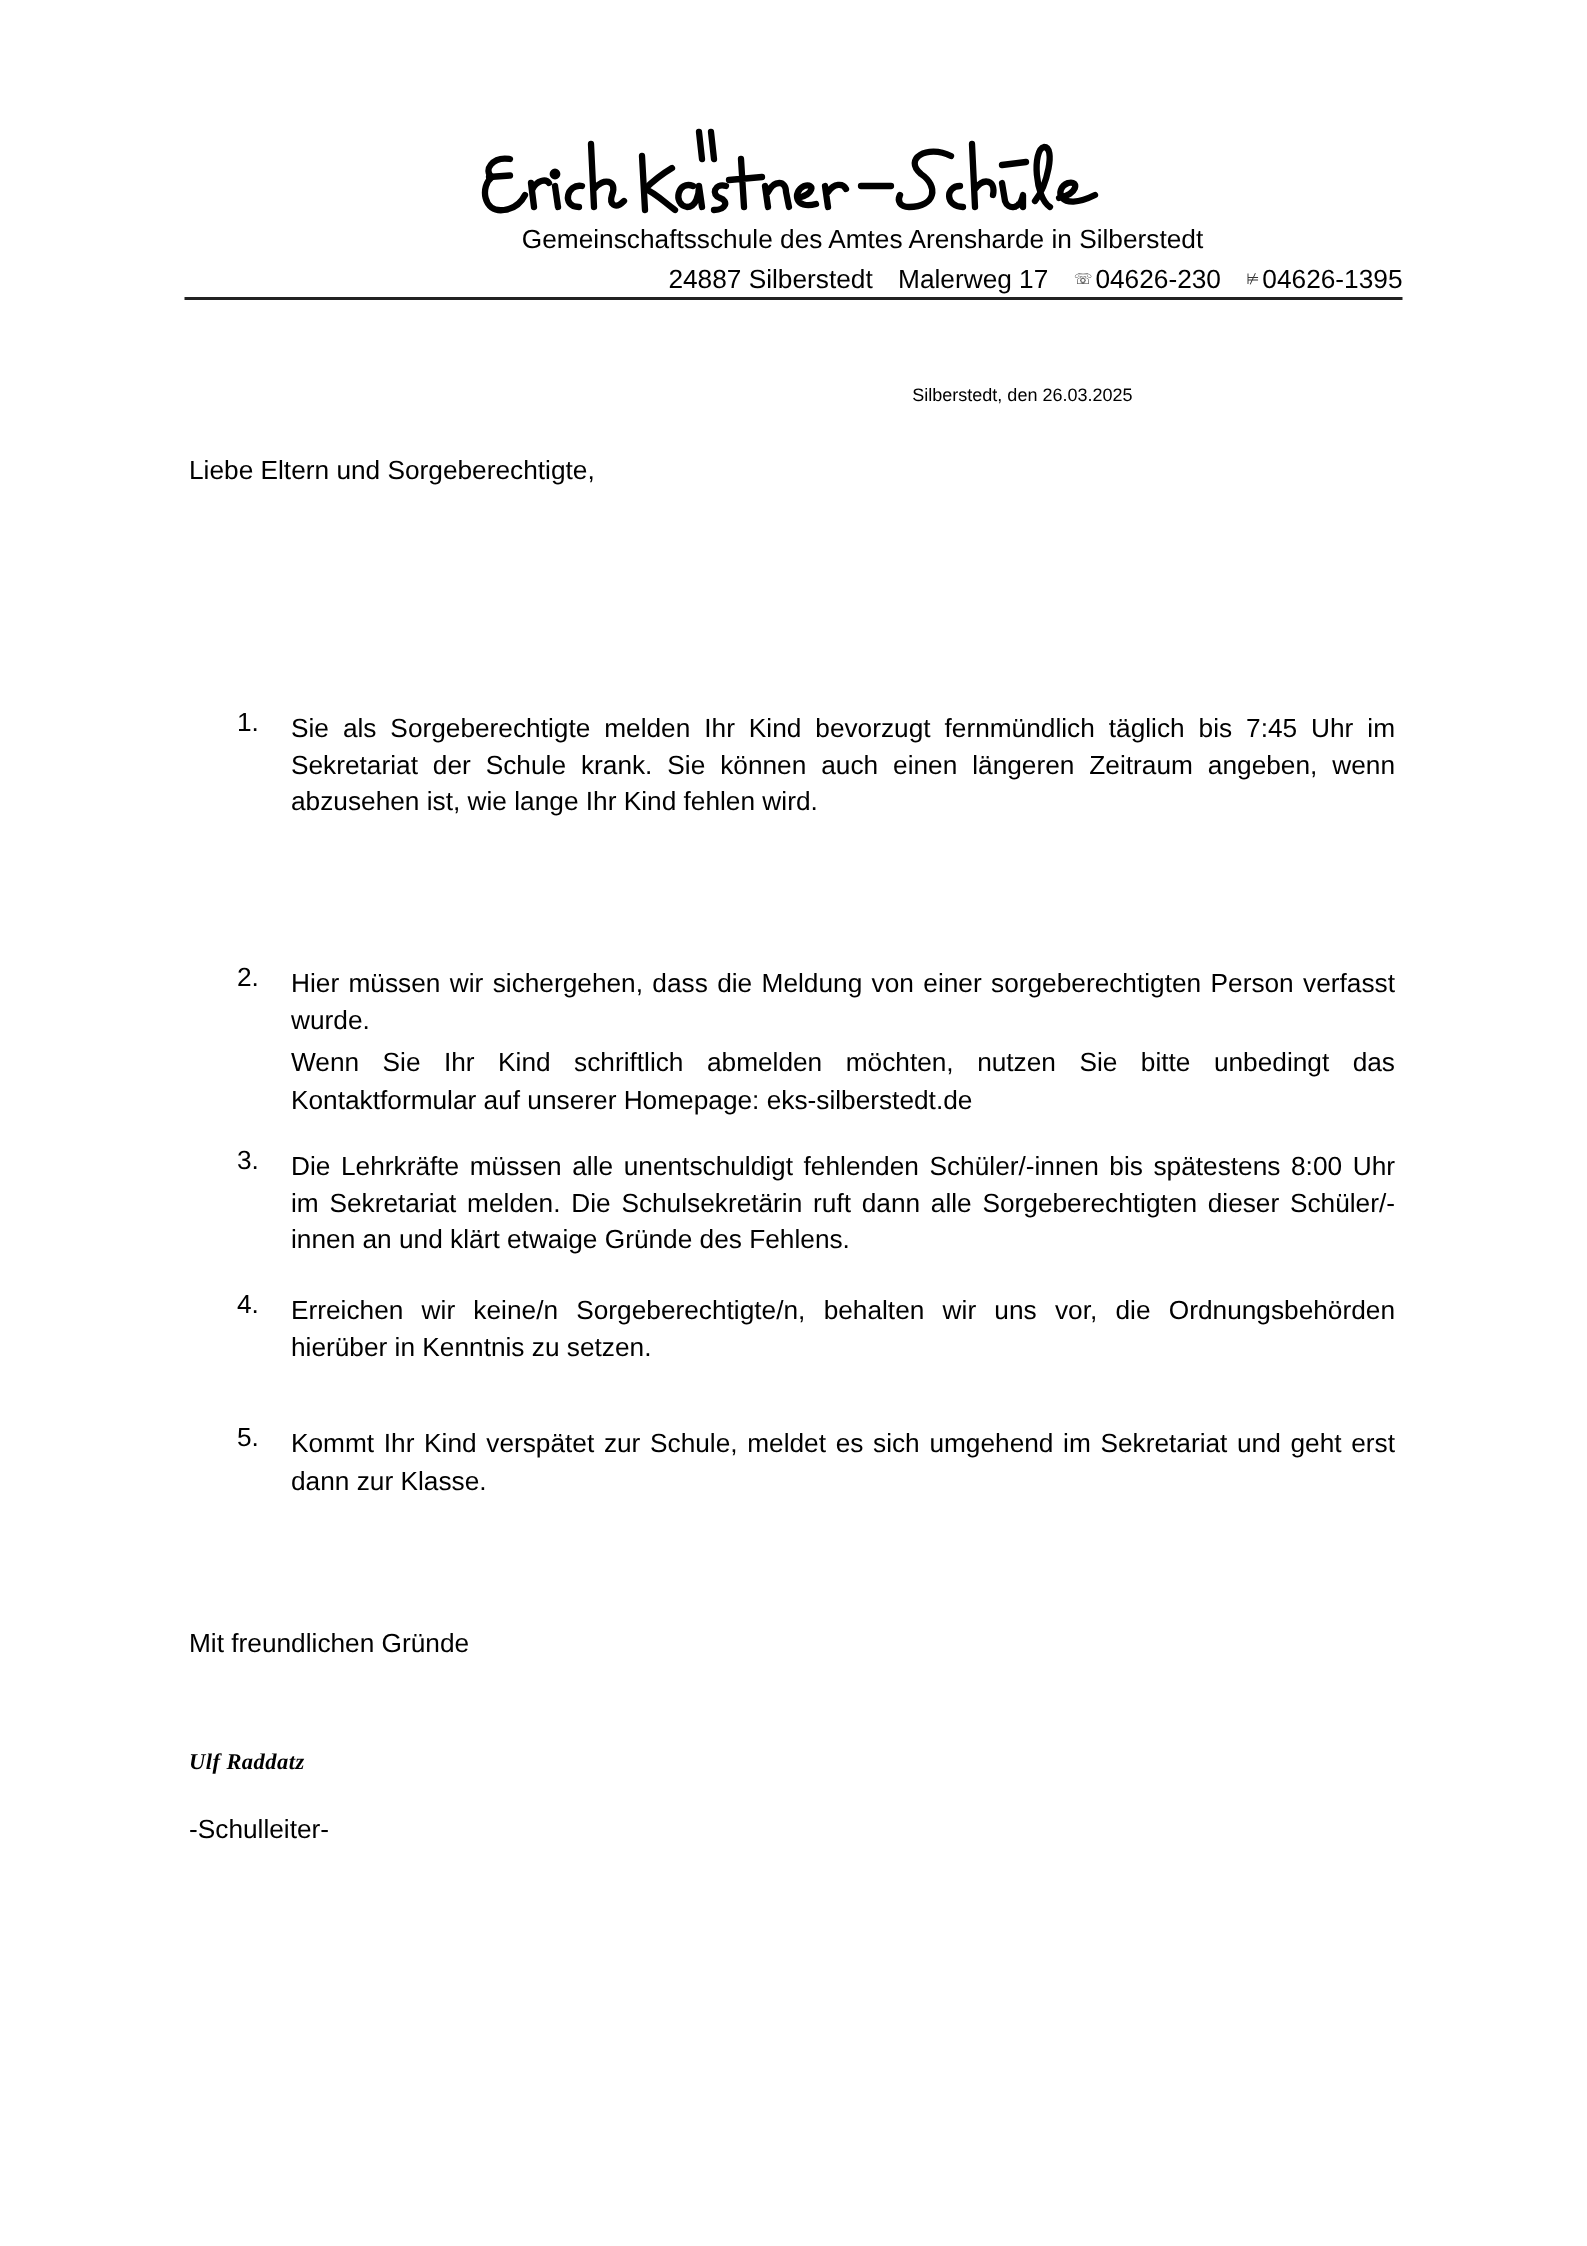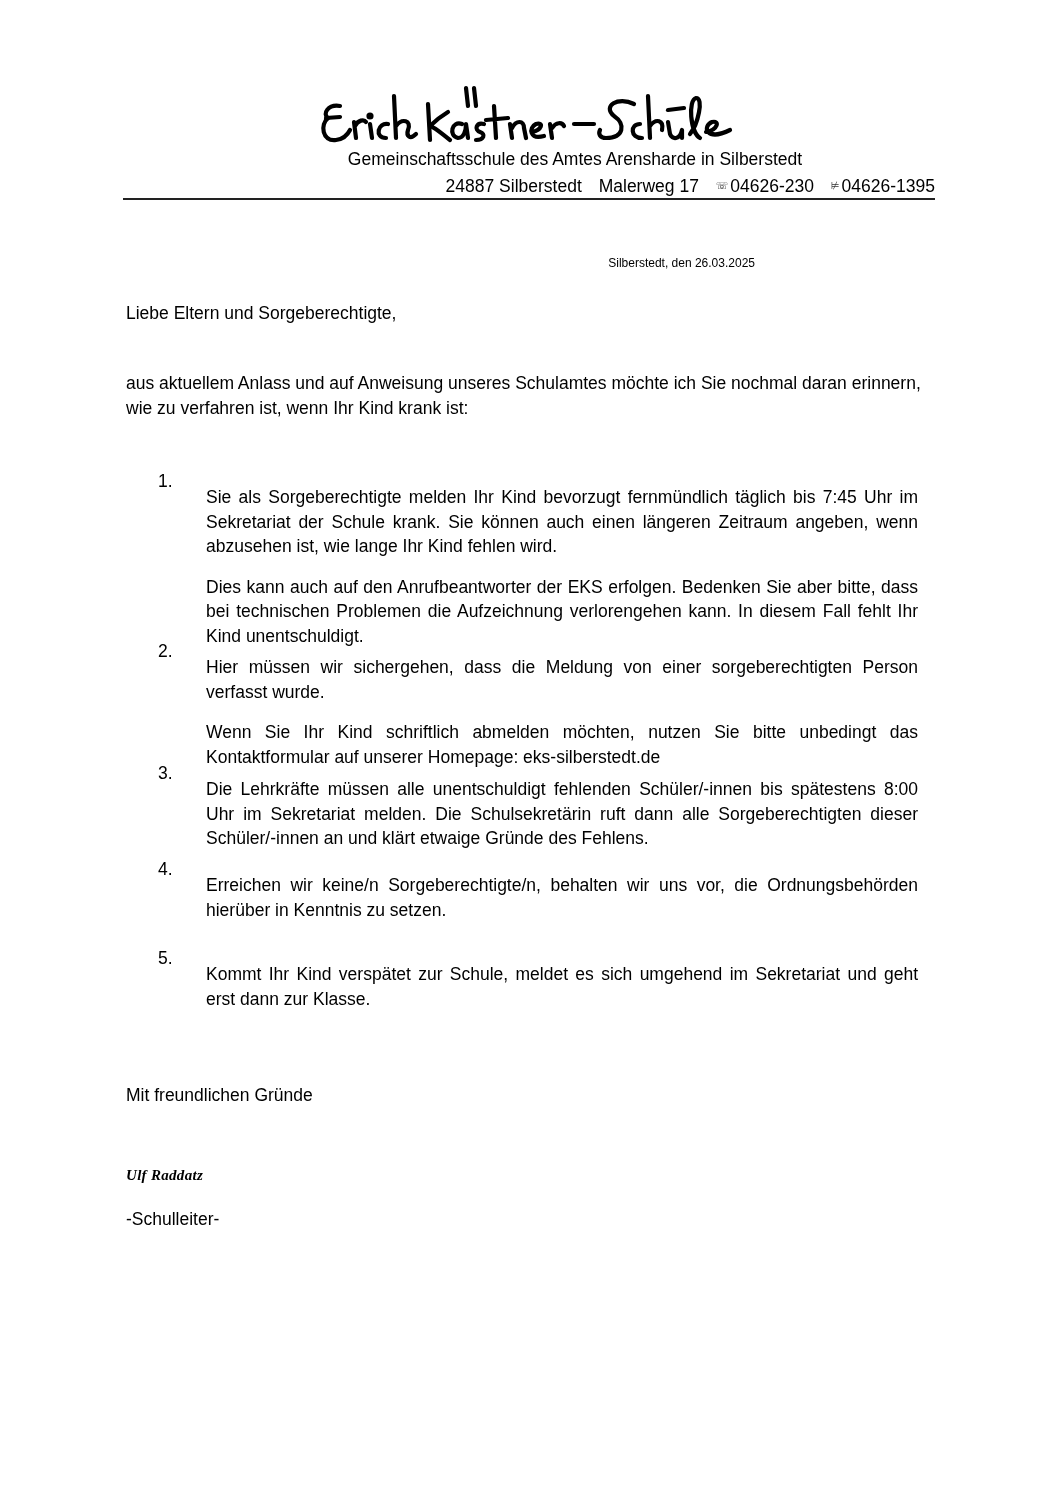--- a/index.html
+++ b/index.html
@@ -96,21 +96,21 @@
     }
     .list-item .num {
       position: absolute;
       left: 32px;
       top: 0;
     }
     .list-item .content {
       margin-left: 64px;
       text-align: justify;
     }
-    .list-item .content p { margin: 16px; }
+    .list-item .content p { margin: 4px; }
     .closing {
       position: absolute;
       left: 126px;
       top: 1084px;
       line-height: 22px;
     }
     .signature {
       position: absolute;
       left: 126px;
       top: 1167px;
@@ -192,28 +192,26 @@
     <span class="icon">☏</span><span>04626-230</span><span class="gap"></span>
     <span class="icon">⊭</span><span>04626-1395</span>
   </div>
 
   <div class="rule"></div>
 
   <div class="date">Silberstedt, den 26.03.2025</div>
 
   <div class="salutation">Liebe Eltern und Sorgeberechtigte,</div>
 
-  <div class="intro">aus aktuellem Anlass und auf Anweisung unseres Schulamtes möchte ich Sie nochmal daran erinnern, wie zu verfahren ist, wenn Ihr Kind krank ist:</div>
 
   <div class="list">
     <div class="list-item" style="top:469px;">
       <span class="num">1.</span>
       <div class="content">
         <p>Sie als Sorgeberechtigte melden Ihr Kind bevorzugt fernmündlich täglich bis 7:45 Uhr im Sekretariat der Schule krank. Sie können auch einen längeren Zeitraum angeben, wenn abzusehen ist, wie lange Ihr Kind fehlen wird.</p>
-        <p>Dies kann auch auf den Anrufbeantworter der EKS erfolgen. Bedenken Sie aber bitte, dass bei technischen Problemen die Aufzeichnung verlorengehen kann. In diesem Fall fehlt Ihr Kind unentschuldigt.</p>
       </div>
     </div>
 
     <div class="list-item" style="top:639px;">
       <span class="num">2.</span>
       <div class="content">
         <p>Hier müssen wir sichergehen, dass die Meldung von einer sorgeberechtigten Person verfasst wurde.</p>
         <p>Wenn Sie Ihr Kind schriftlich abmelden möchten, nutzen Sie bitte unbedingt das Kontaktformular auf unserer Homepage: eks-silberstedt.de</p>
       </div>
     </div>

